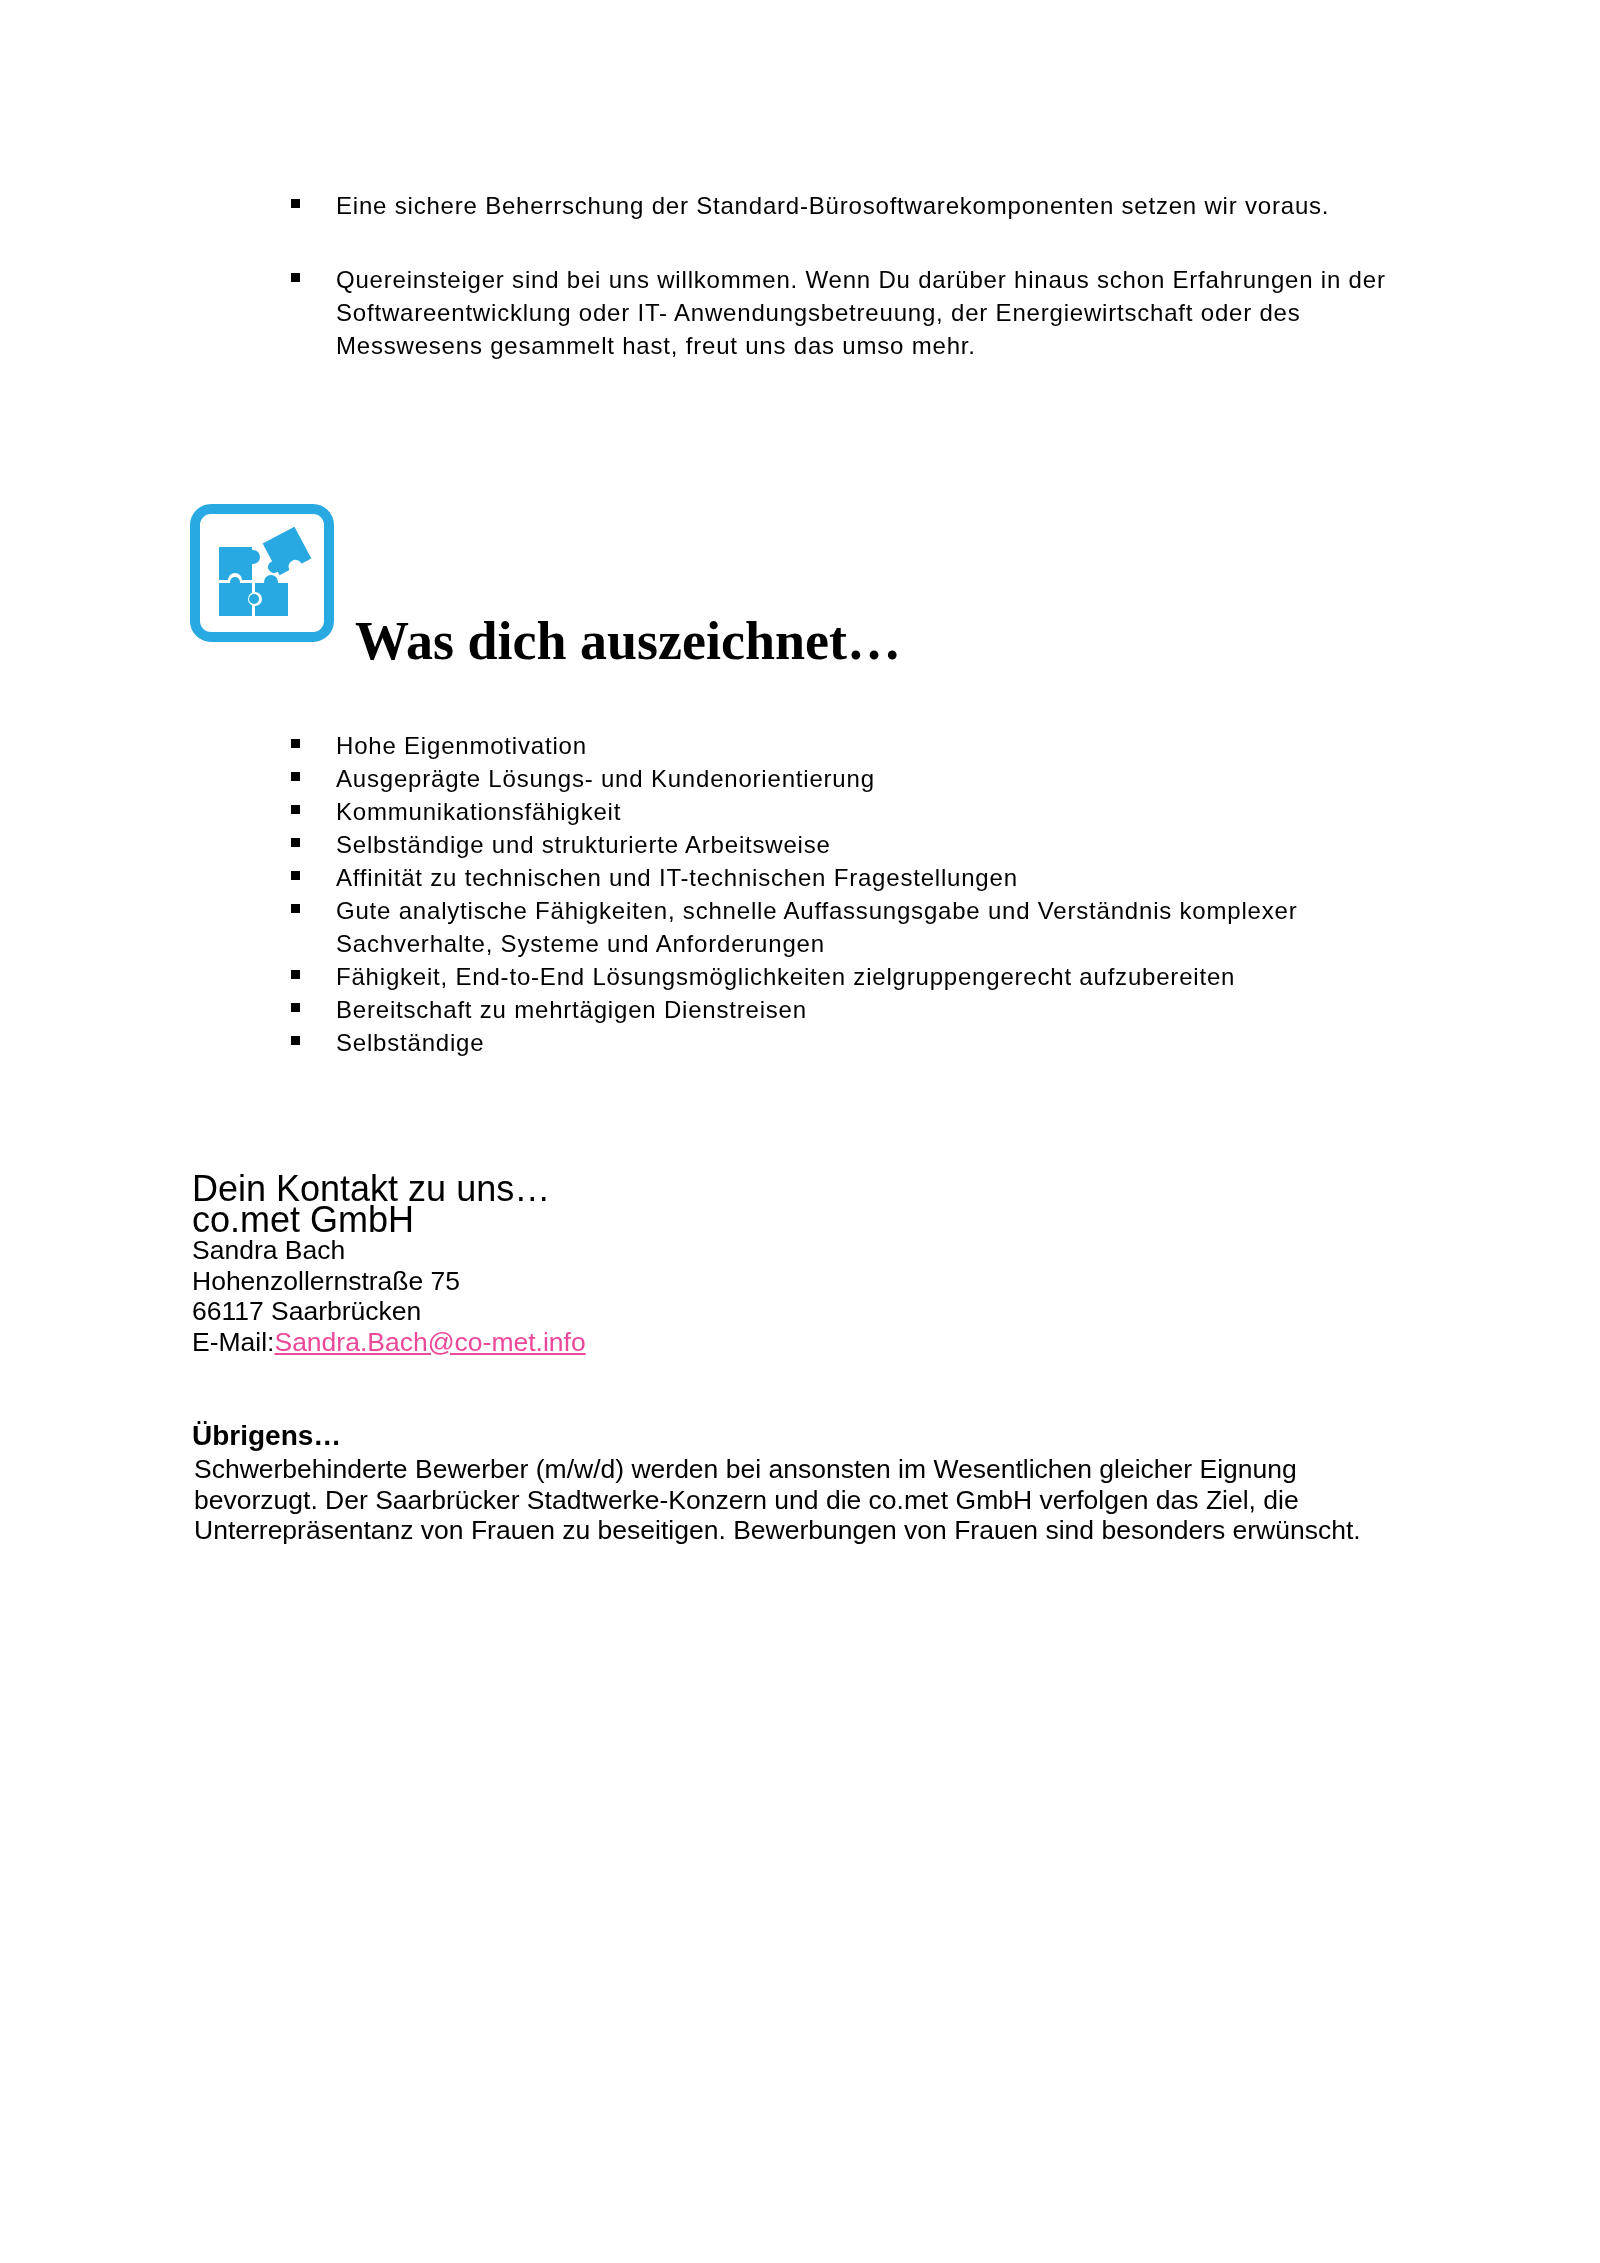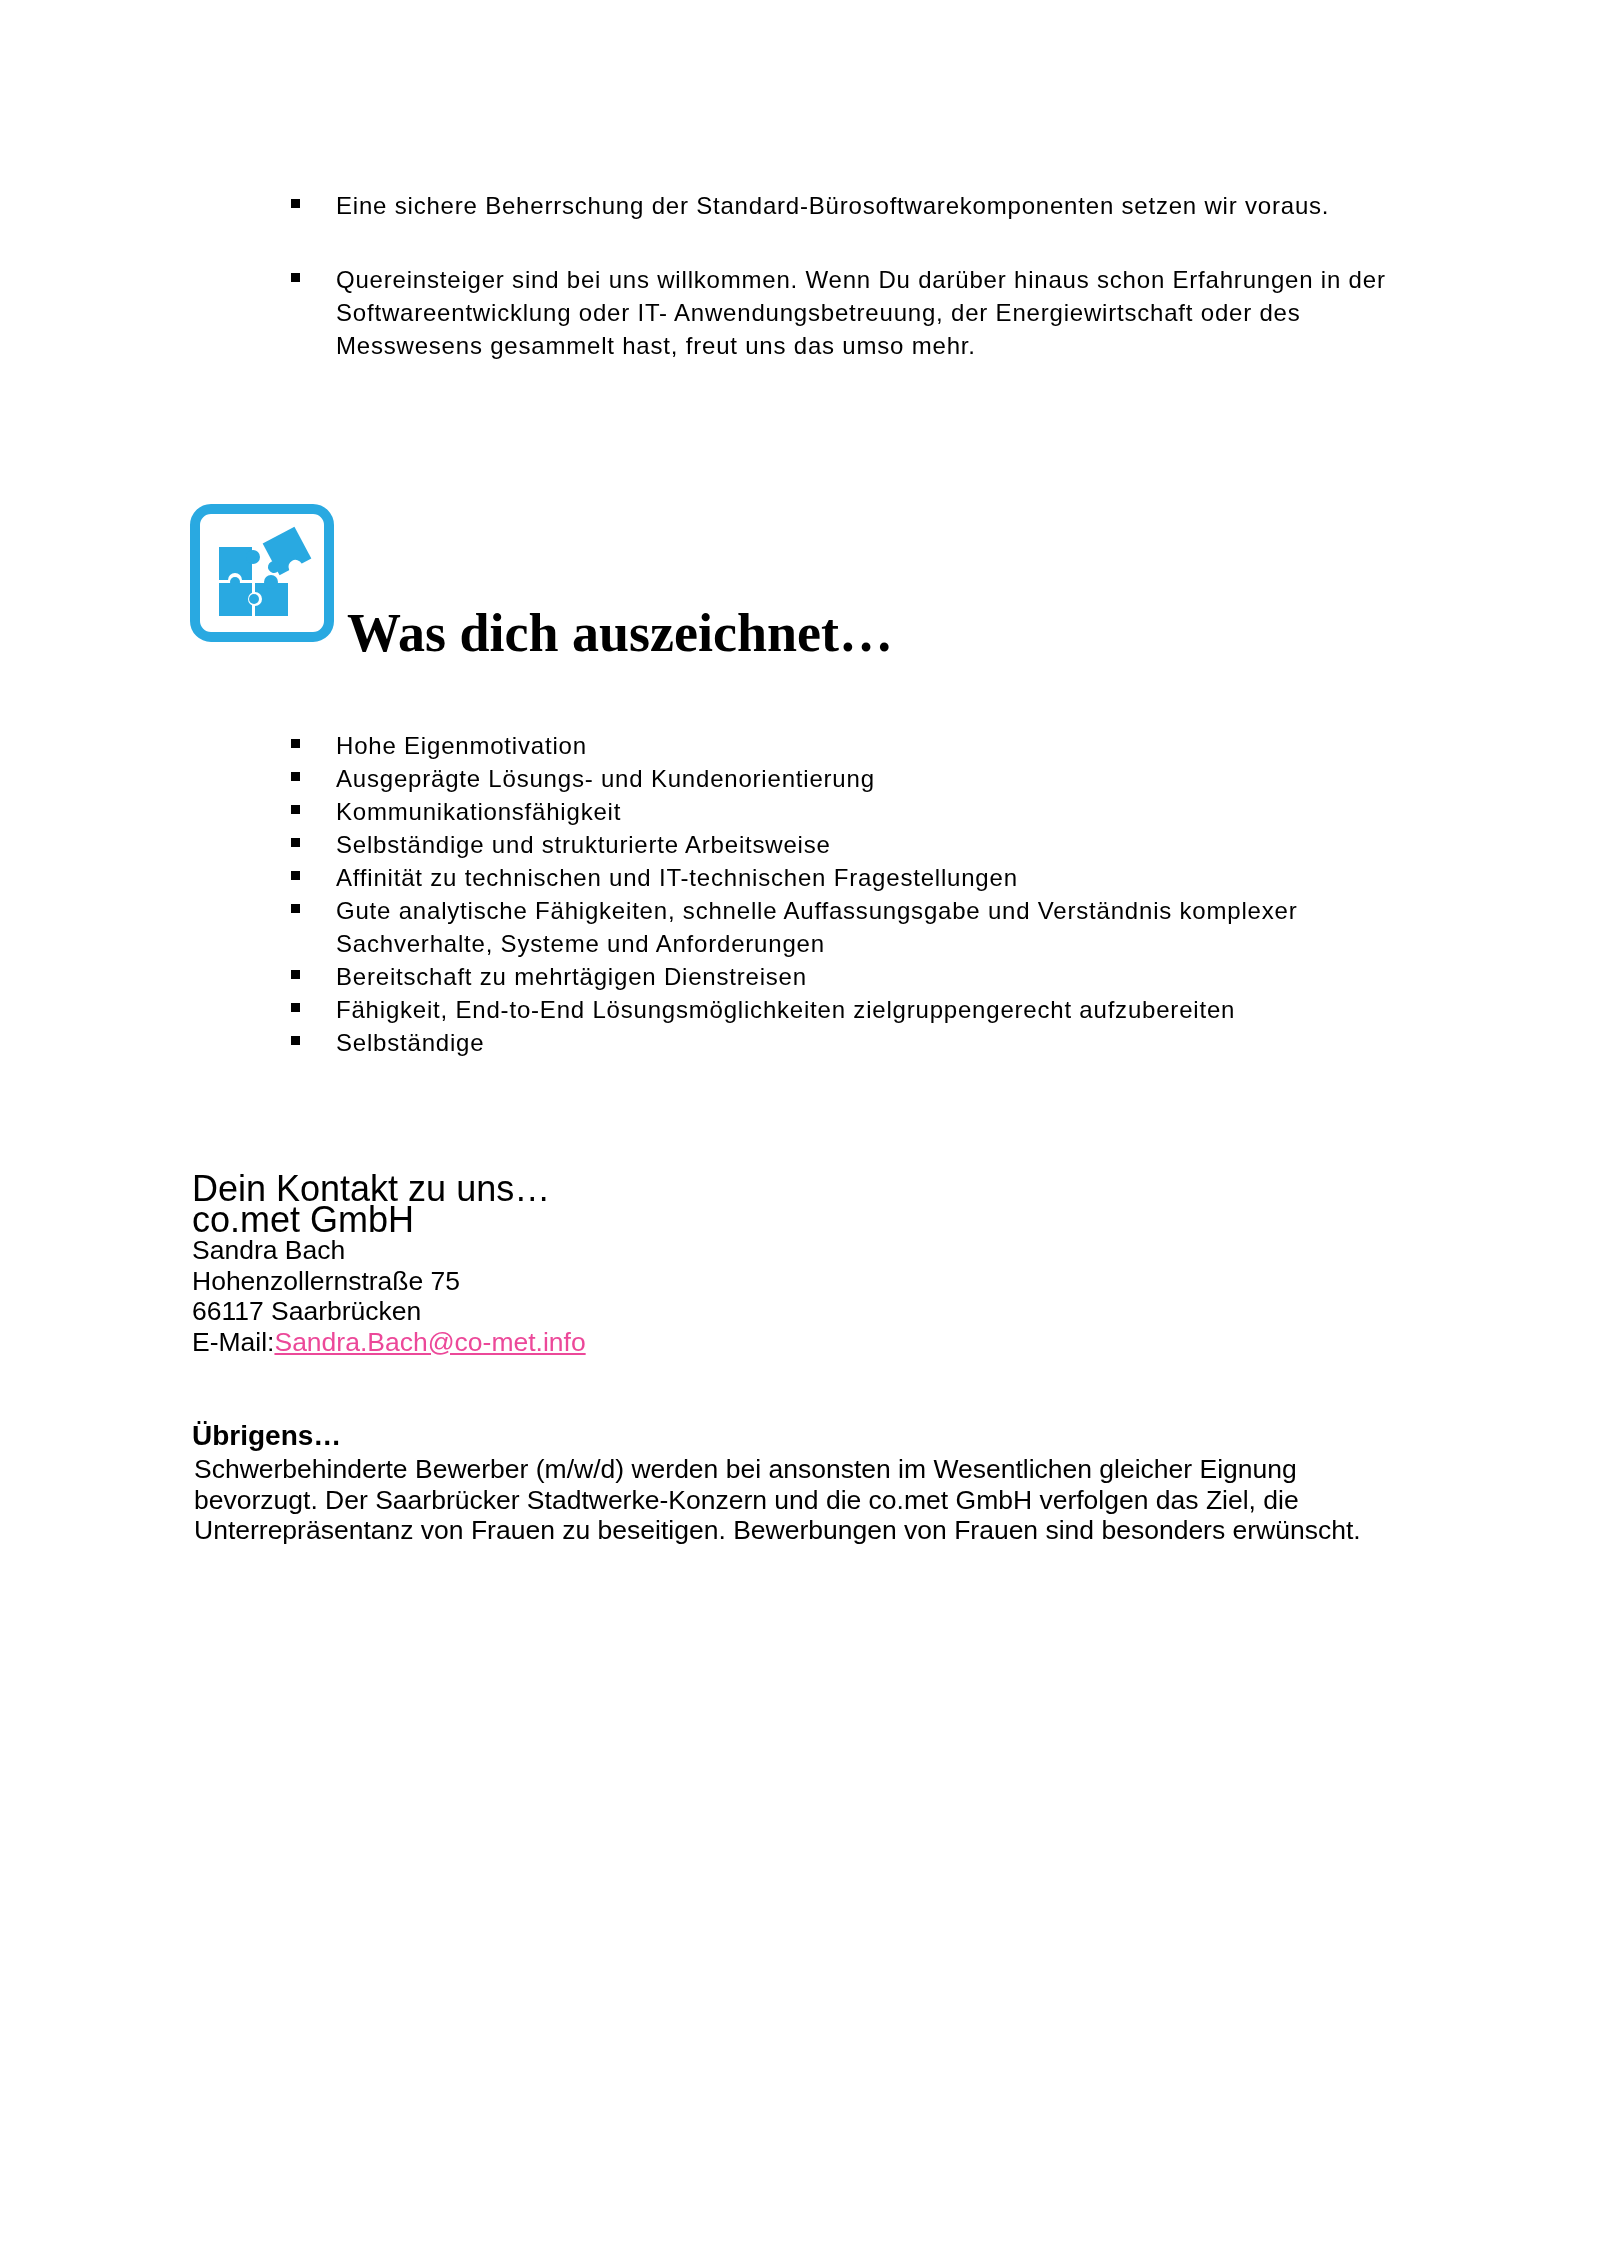--- a/index.html
+++ b/index.html
@@ -45,21 +45,21 @@
     left: 189px;
     top: 503px;
     width: 146px;
     height: 140px;
     display: block;
   }
   .section-title {
     position: absolute;
     left: 343px;
     top: 600px;
-    margin: 4px;
+    margin: 12px;
     font-family: "Liberation Serif", serif;
     font-weight: bold;
     font-size: 54px;
     line-height: 58px;
     white-space: nowrap;
   }
 
   
   .contact-block {
     position: absolute;
@@ -157,25 +157,25 @@
     <li>
       <span class="marker"></span>
       <span class="li-text">Affinität zu technischen und IT-technischen Fragestellungen</span>
     </li>
     <li>
       <span class="marker"></span>
       <span class="li-text">Gute analytische Fähigkeiten, schnelle Auffassungsgabe und Verständnis komplexer Sachverhalte, Systeme und Anforderungen</span>
     </li>
     <li>
       <span class="marker"></span>
-      <span class="li-text">Bereitschaft zu mehrtägigen Dienstreisen</span>
+      <span class="li-text">Fähigkeit, End-to-End Lösungsmöglichkeiten zielgruppengerecht aufzubereiten</span>
     </li>
     <li>
       <span class="marker"></span>
-      <span class="li-text">Fähigkeit, End-to-End Lösungsmöglichkeiten zielgruppengerecht aufzubereiten</span>
+      <span class="li-text">Bereitschaft zu mehrtägigen Dienstreisen</span>
     </li>
     <li>
       <span class="marker"></span>
       <span class="li-text">Selbständige</span>
     </li>
   </ul>
 
   <div class="contact-block">
     <span class="line bold-line">Dein Kontakt zu uns…</span>
     <span class="line bold-line">co.met GmbH</span>

